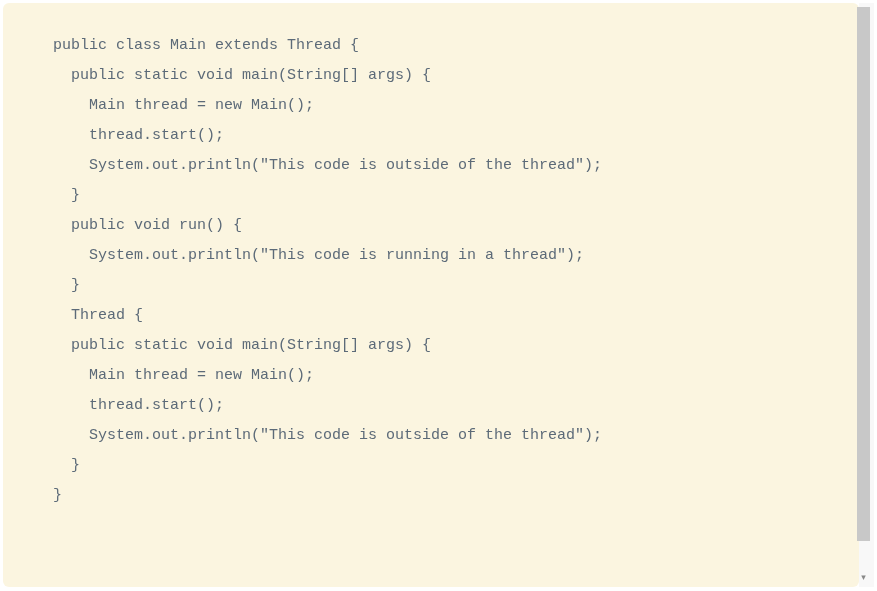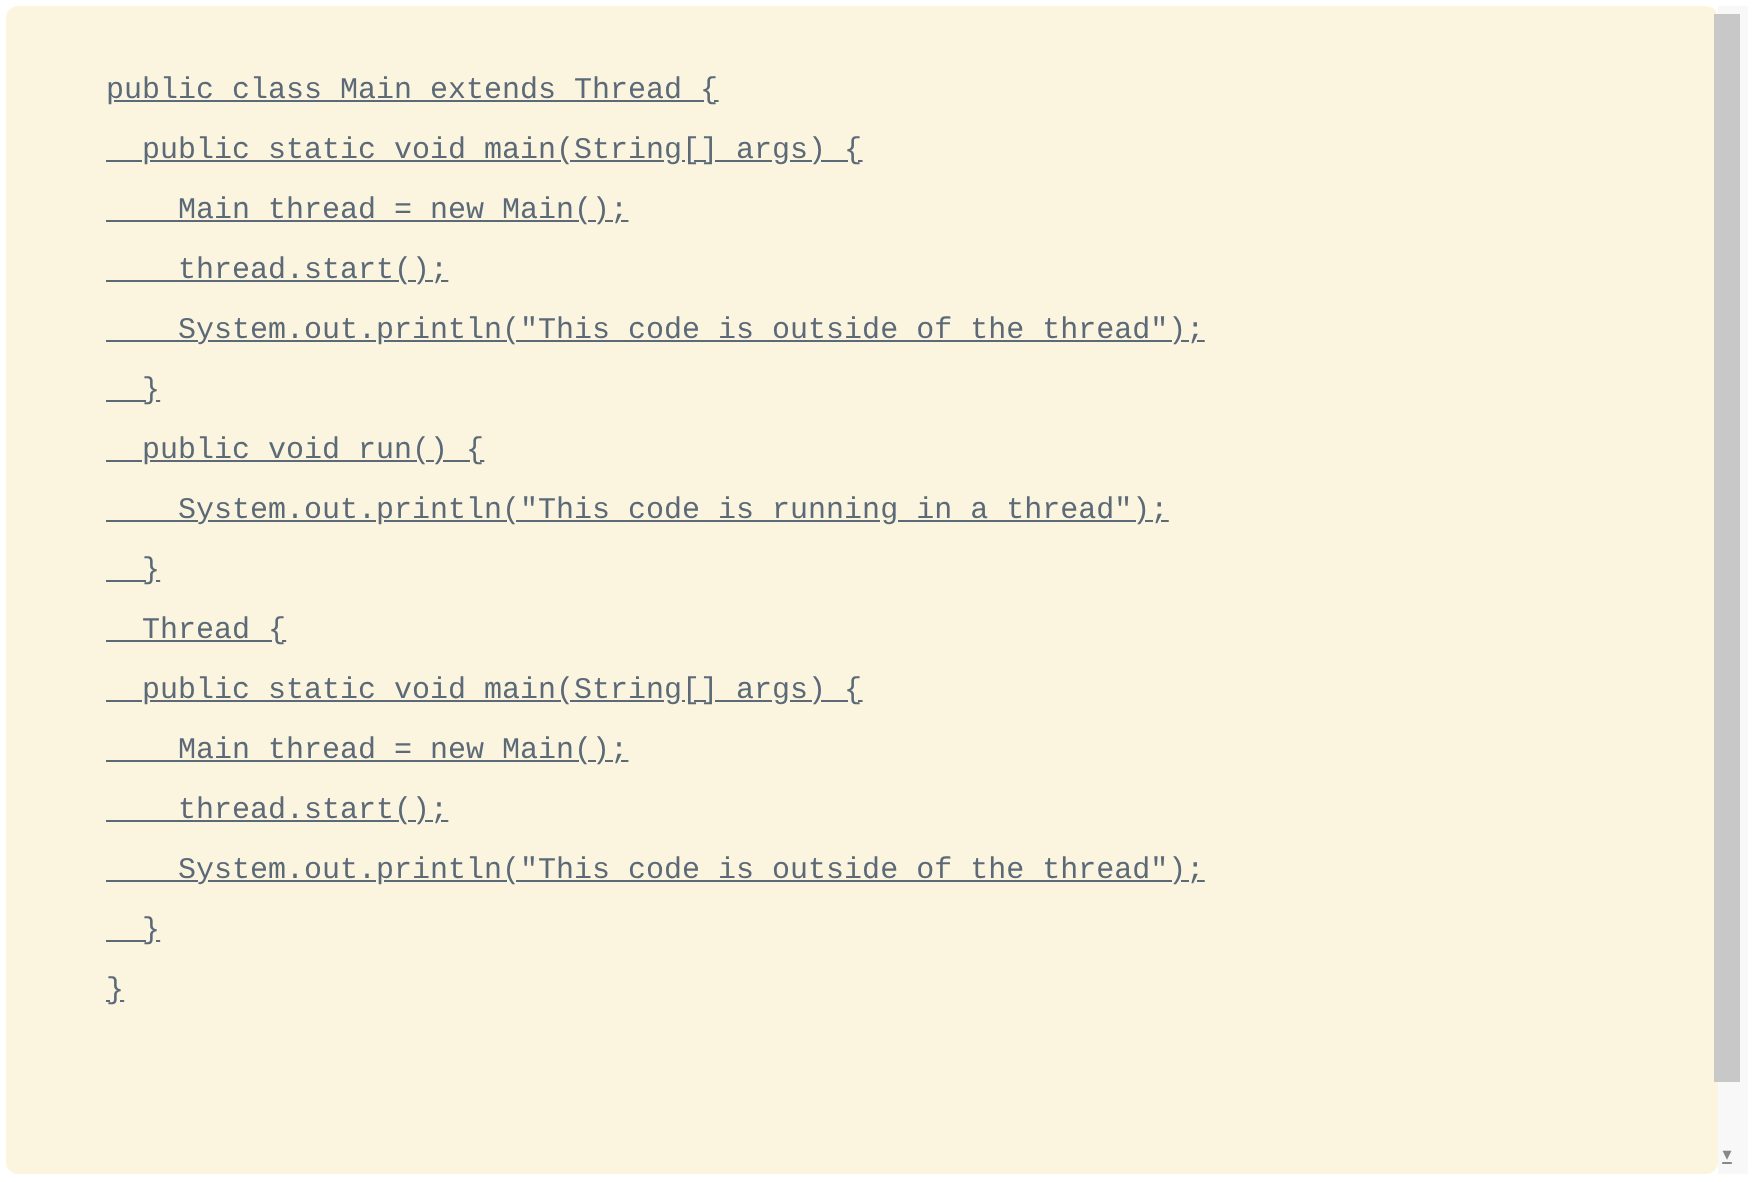--- a/index.html
+++ b/index.html
@@ -1,19 +1,18 @@
 <!DOCTYPE html>
 <html><head>
   <meta charset="utf-8">
   <style>
     * {
       margin: 0;
       padding: 0;
       box-sizing: border-box;
-      text-decoration: underline;
     }
     body {
       width: 877px;
       height: 591px;
       background: #ffffff;
       overflow: hidden;
       position: relative;
     }
     .code-block {
       background: #fbf5e0;

